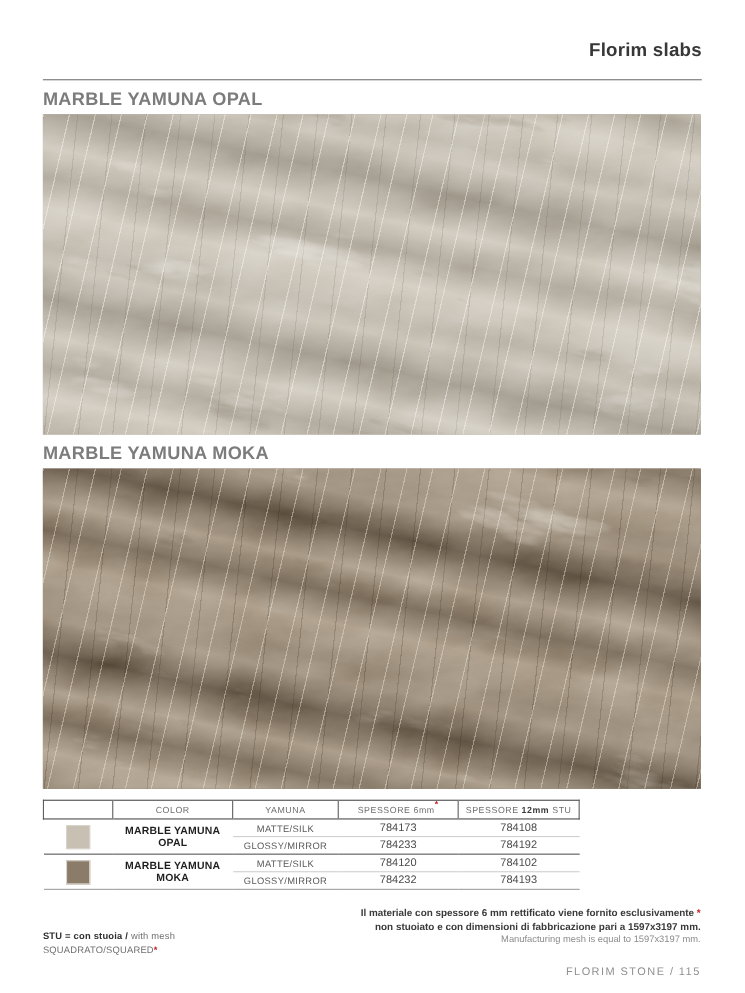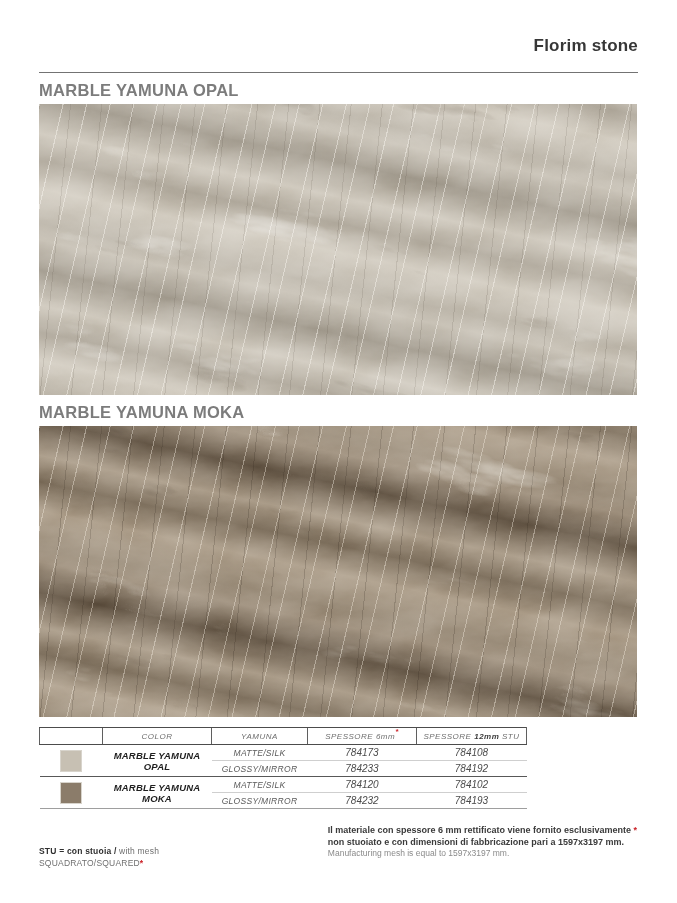--- a/index.html
+++ b/index.html
@@ -40,21 +40,21 @@
       repeating-linear-gradient(12deg, #8d7e6a 0px, #a4947f 34px, #6b5c49 62px, #9d8d78 88px, #544636 122px, #93836f 152px, #8d7e6a 168px),
       #82735f;
   }
   svg.tex { position:absolute; left:0; top:0; width:100%; height:100%; display:block; }
   svg.mottle { mix-blend-mode:soft-light; opacity:.95; }
   svg.veins  { mix-blend-mode:screen;    opacity:.55; }
   svg.cracks { mix-blend-mode:multiply;  opacity:.42; }
 
   
   table.spec { margin-top:10px; border-collapse:collapse; table-layout:fixed; width:487px; }
-  table.spec th, table.spec td { padding:0; margin:0;font-style:italic; }
+  table.spec th, table.spec td { padding:0; margin:0; }
   thead th {
     height:17px; font-size:8px; font-weight:400; color:#6e6e6e;
     letter-spacing:.5px; text-align:center; vertical-align:middle;
     border-top:1px solid #4c4c4c; border-bottom:1px solid #4c4c4c;
   }
   thead th + th { border-left:1px solid #5f5f5f; }
   thead th:first-child { border-left:1px solid #5f5f5f; }
   thead th:last-child  { border-right:1px solid #5f5f5f; }
   thead b { font-weight:700; color:#3c3c3c; }
   .w-sw{width:63px}.w-col{width:109px}.w-sur{width:96px}.w-s6{width:109px}.w-s12{width:110px}
@@ -70,31 +70,31 @@
   tr.table-end td { border-bottom:1px solid #9e9e9e; }
   td.gb-dark  { border-bottom:1px solid #585858; }
   td.gb-light { border-bottom:1px solid #9e9e9e; }
   sup.mark { font-size:8px; line-height:0; position:relative; top:-1px; }
   .mark { color:#cb2127; font-weight:700; }
 
   
   .notes { width:598px; margin-top:15px; display:flex; justify-content:space-between; align-items:flex-start; }
   .notes-left { padding-top:21px; font-size:8.5px; color:#6f6f6f; line-height:1.45; letter-spacing:.2px; }
   .notes-left .b { font-weight:700; color:#2f2f2f; }
-  .notes-right { text-align:left; line-height:1.35; }
+  .notes-right { text-align:right; line-height:1.35; }
   .notes-right .it { font-size:9px; font-weight:700; color:#3a3a3a; }
   .notes-right .en { font-size:8.5px; font-weight:400; color:#8b8b8b; }
   .pagenum { width:598px; margin-top:8px; text-align:right; font-size:10px; color:#8f8f8f; letter-spacing:1.3px; }
 </style>
 </head>
 <body>
 
 <div class="page">
 
-  <div class="brand">Florim stone</div>
+  <div class="brand">Florim slabs</div>
   <div class="rule"></div>
 
   <h2 class="ptitle">MARBLE YAMUNA OPAL</h2>
   <div class="marble opal">
     <svg class="tex mottle" preserveAspectRatio="none">
       <filter id="oM" x="-5%" y="-5%" width="110%" height="110%">
         <feTurbulence type="fractalNoise" baseFrequency="0.012 0.026" numOctaves="5" seed="4"></feTurbulence>
         <feColorMatrix type="saturate" values="0"></feColorMatrix>
         <feComponentTransfer>
             <feFuncA type="linear" slope="0" intercept="0.85"></feFuncA>
@@ -189,14 +189,15 @@
       <div><span class="b">STU = con stuoia /</span><span> with mesh</span></div>
       <div><span>SQUADRATO/SQUARED</span><span class="mark">*</span></div>
     </div>
     <div class="notes-right">
       <div class="it"><span>Il materiale con spessore 6 mm rettificato viene fornito esclusivamente </span><span class="mark">*</span></div>
       <div class="it">non stuoiato e con dimensioni di fabbricazione pari a 1597x3197 mm.</div>
       <div class="en">Manufacturing mesh is equal to 1597x3197 mm.</div>
     </div>
   </div>
 
+  <div class="pagenum">FLORIM STONE / 115</div>
 
 </div>
 
 </body></html>

